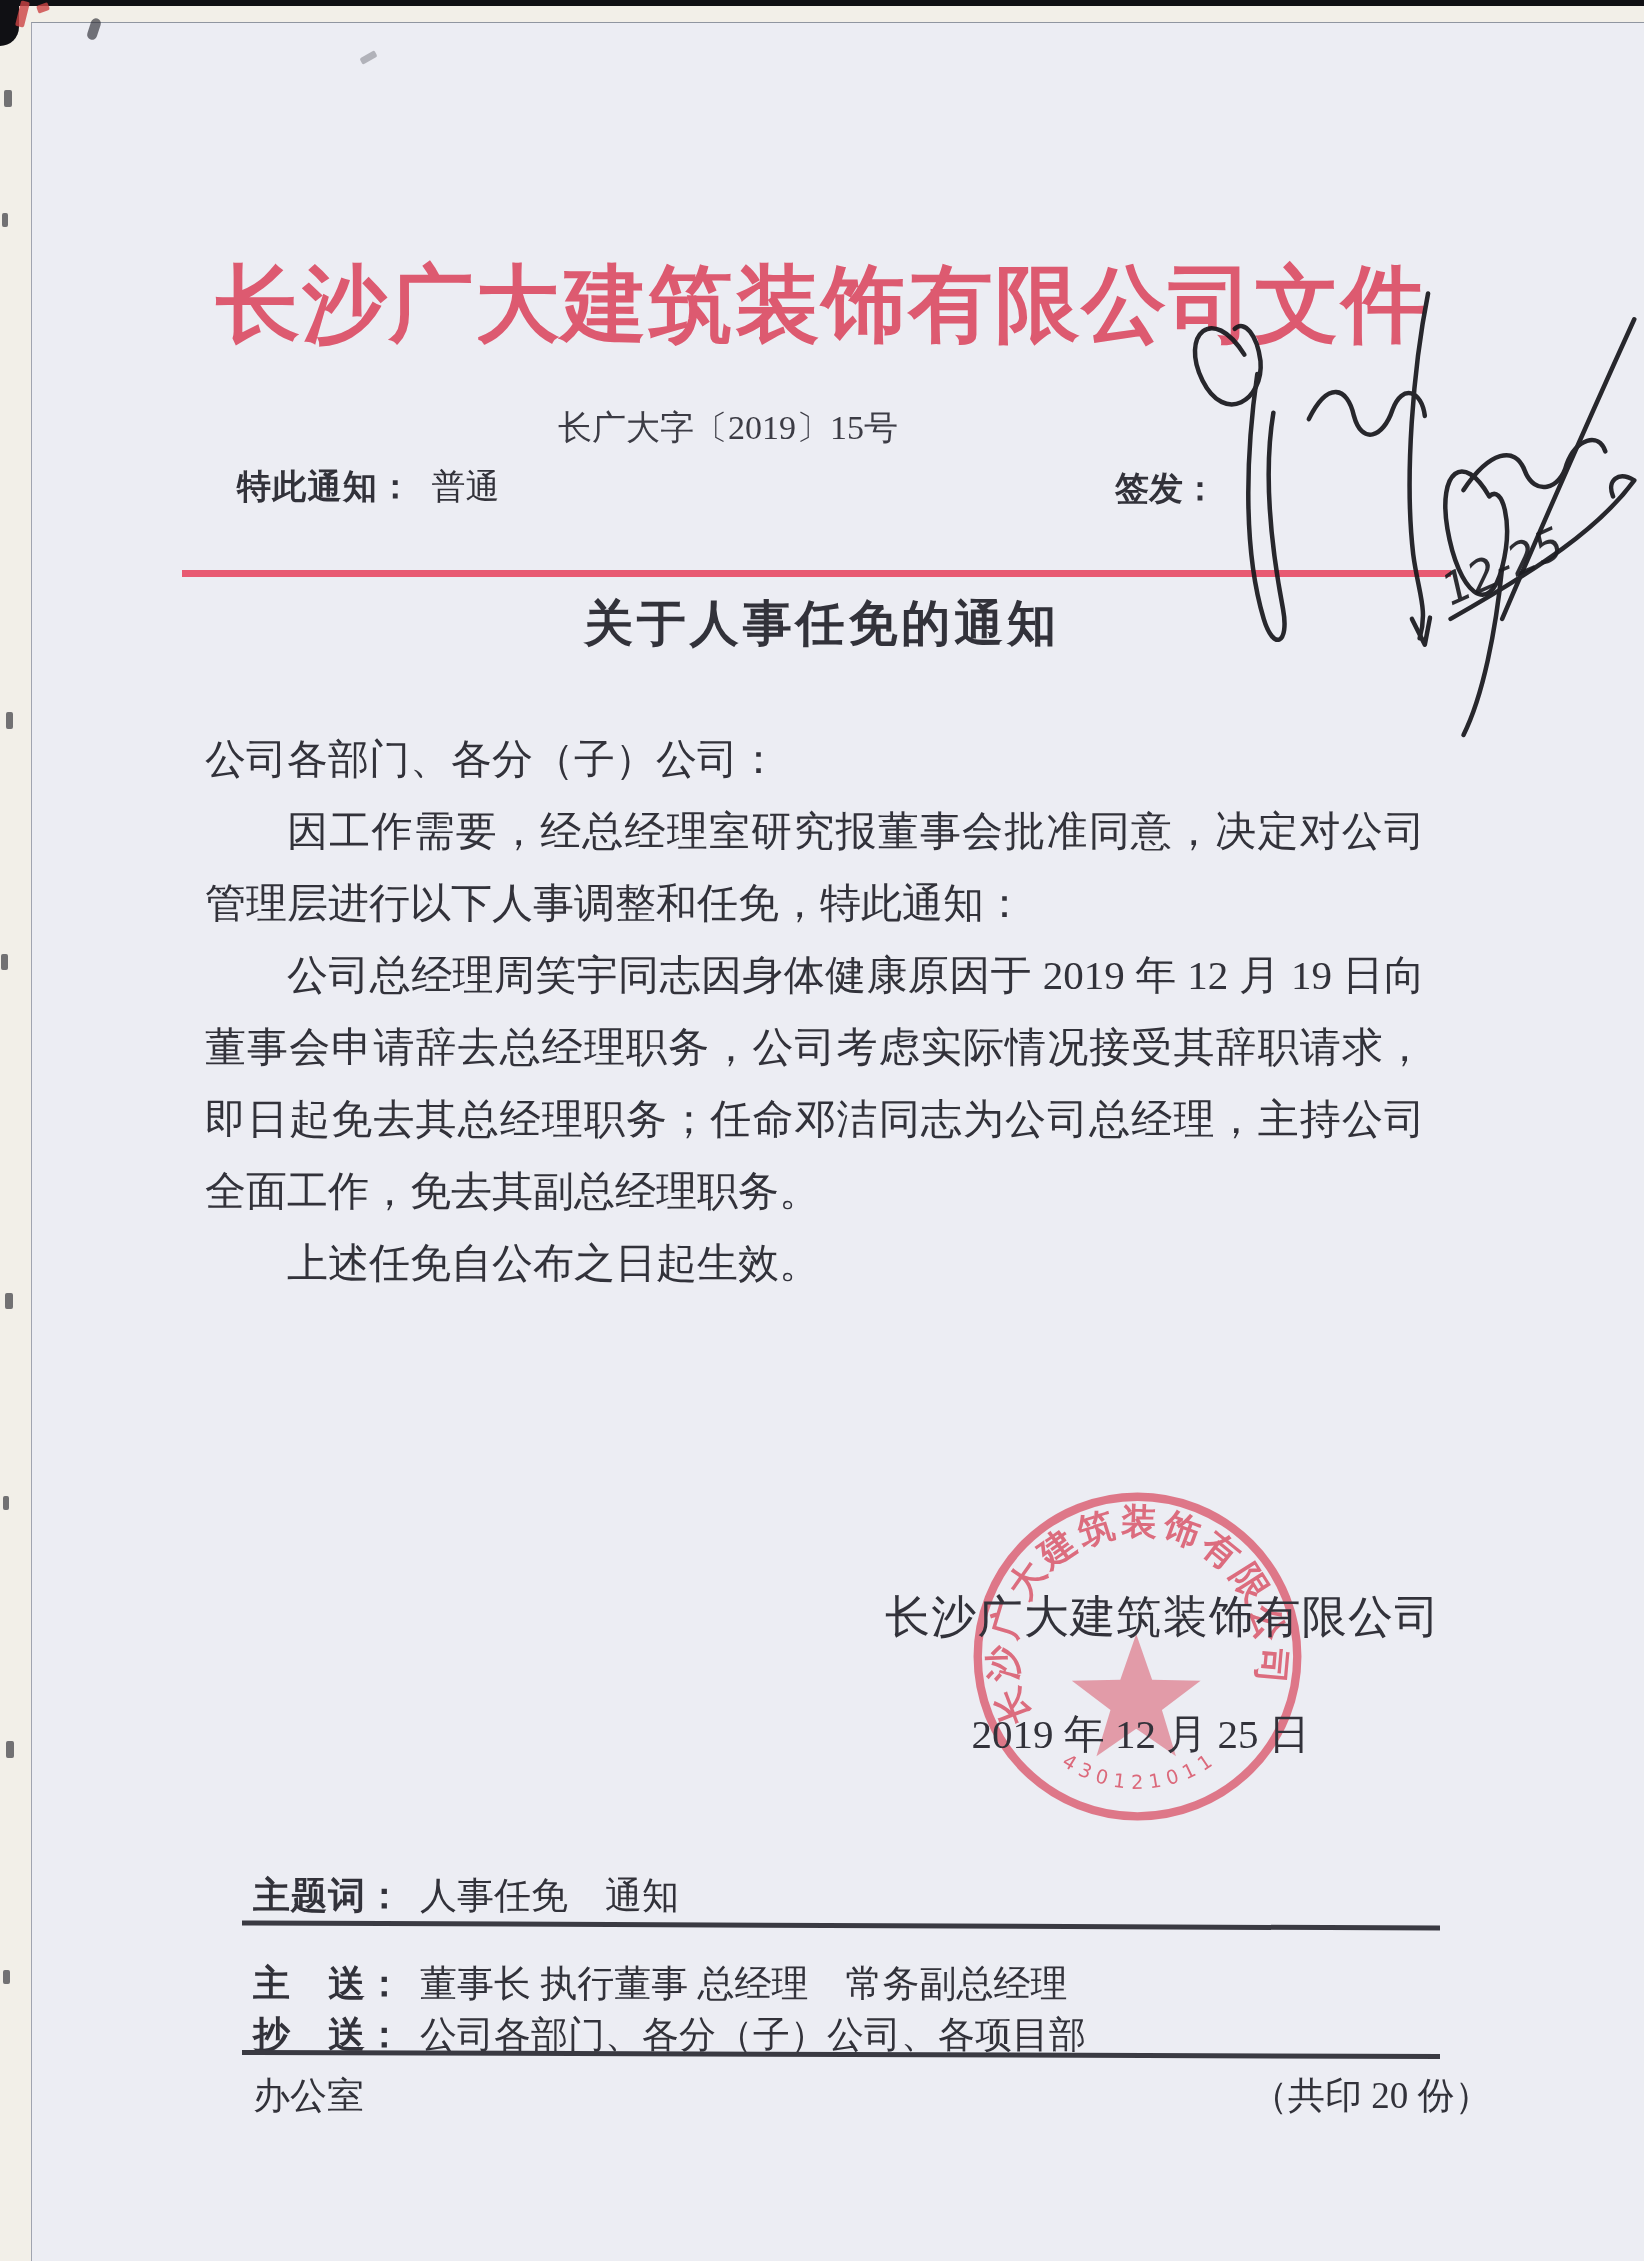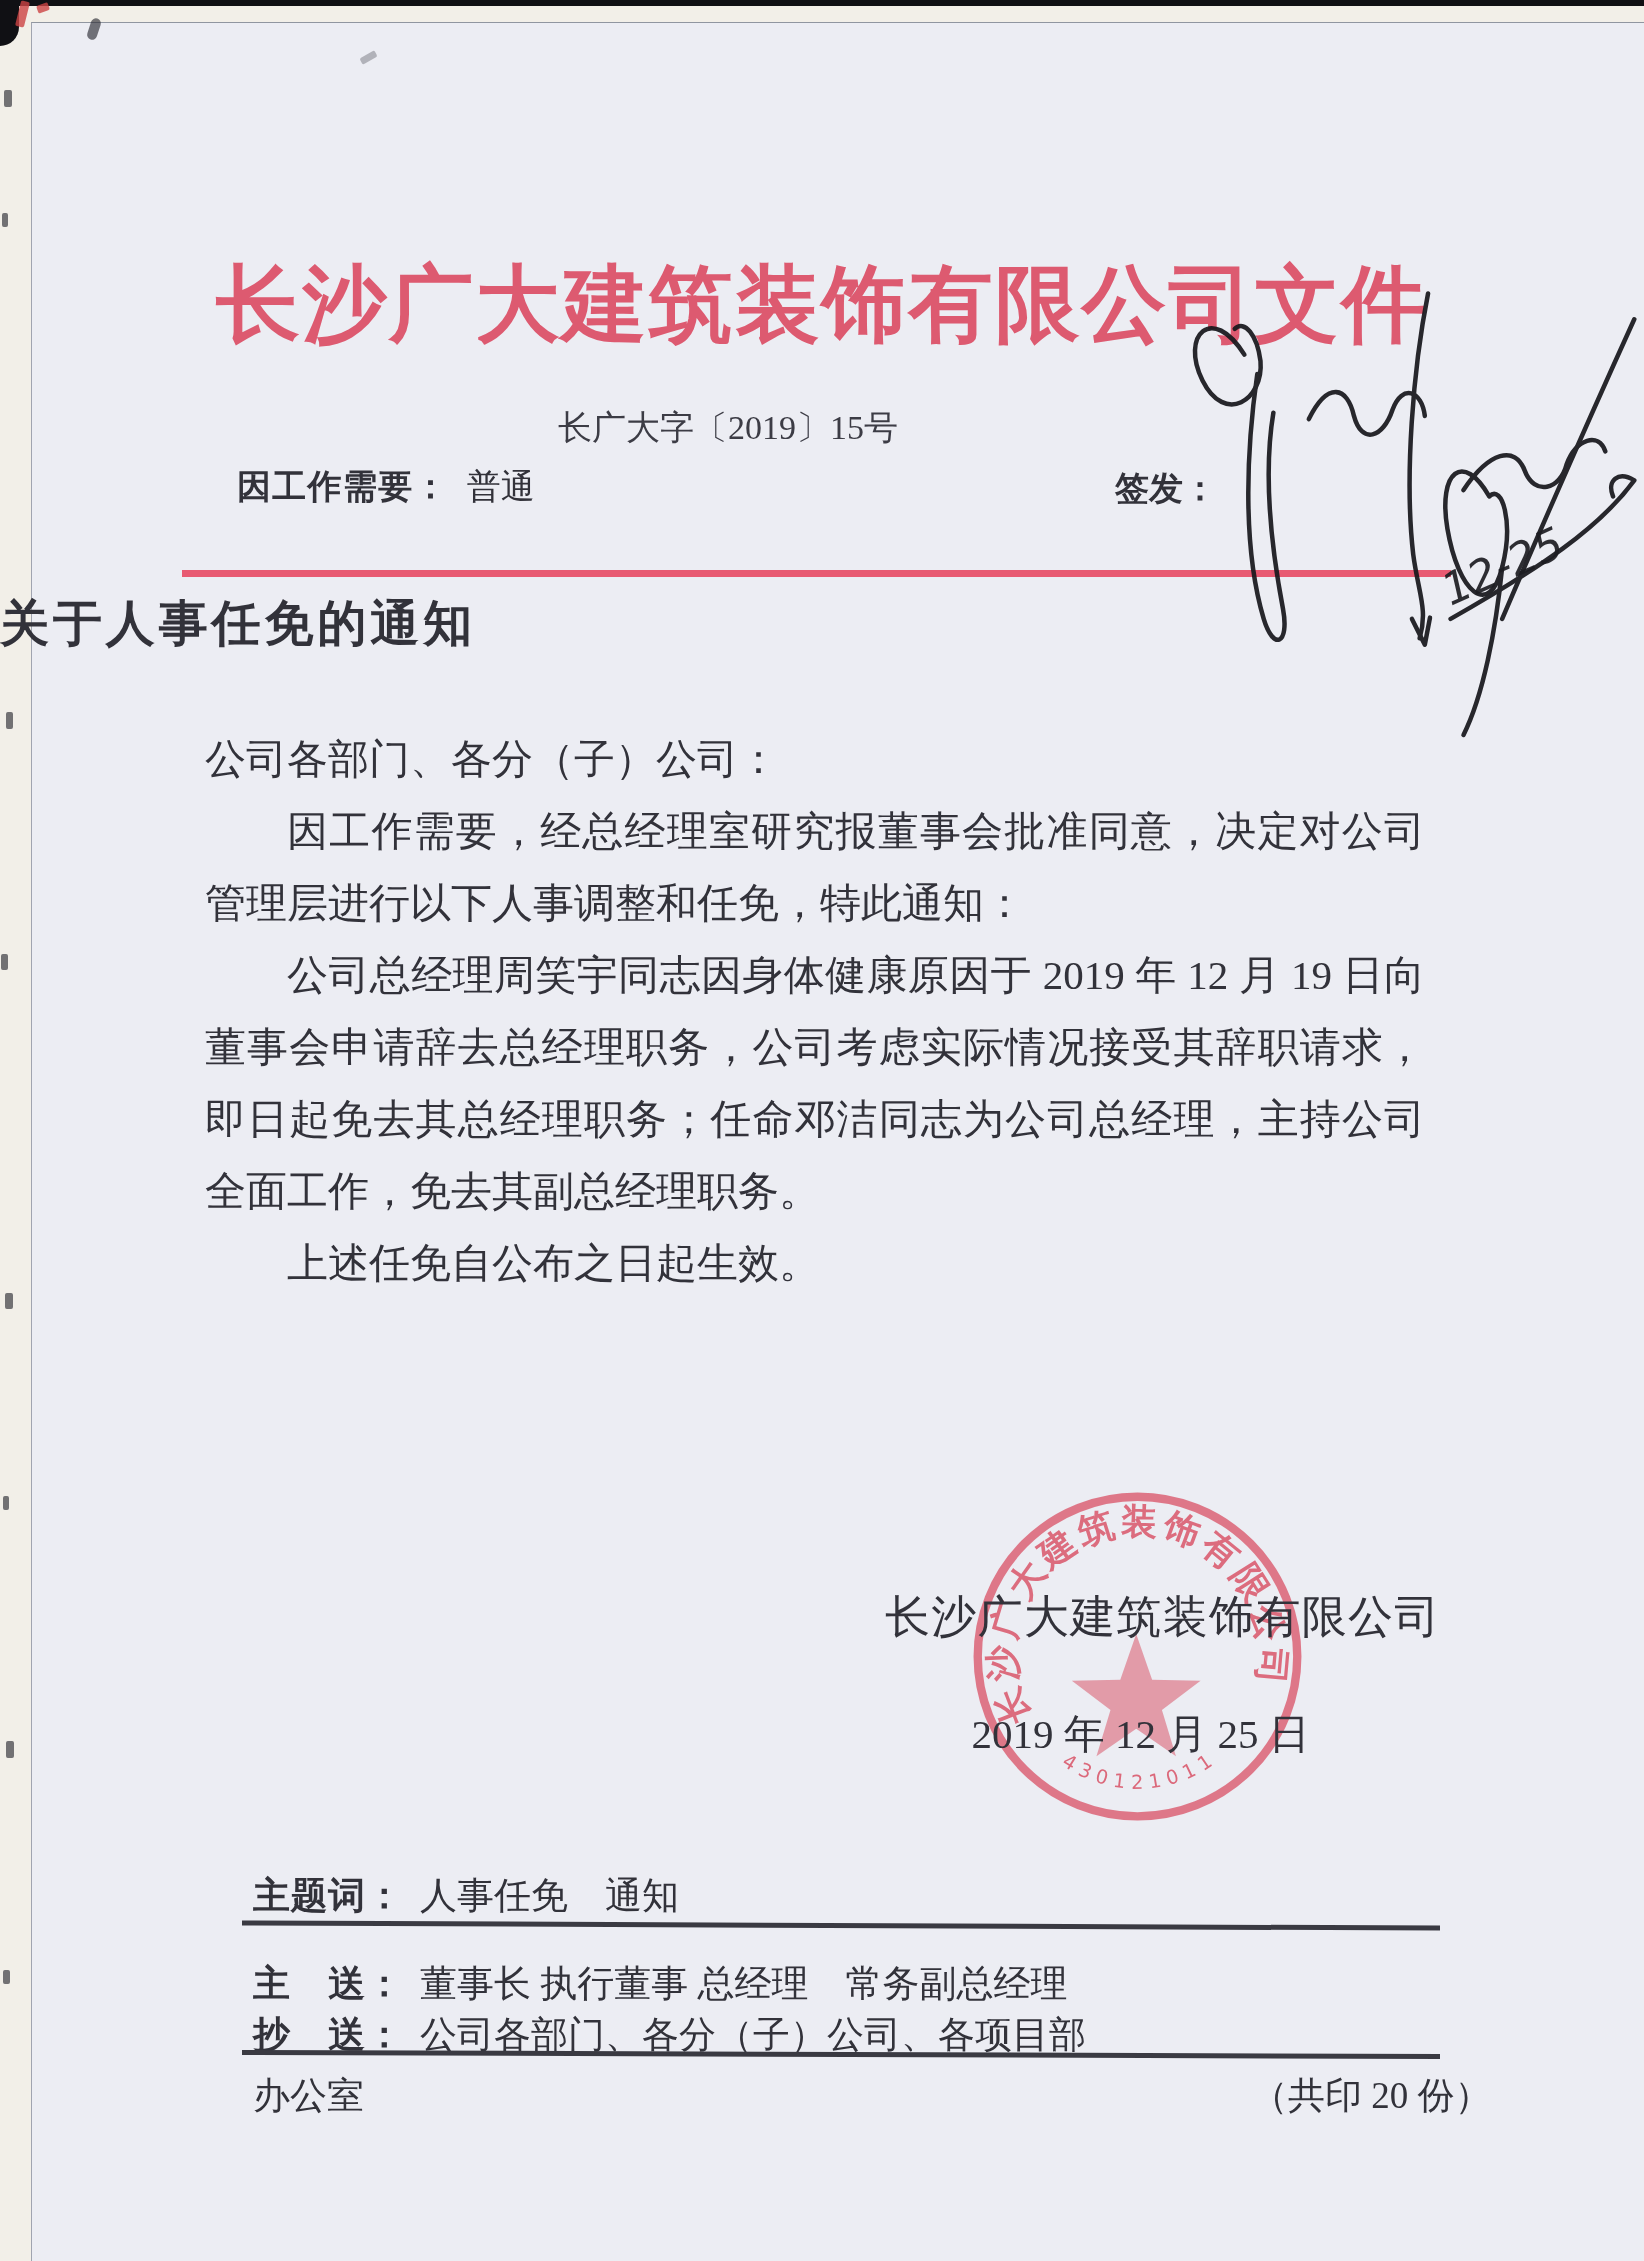--- a/index.html
+++ b/index.html
@@ -20,21 +20,21 @@
   .page{left:31px;top:22px;right:0;bottom:0;background:var(--paper);
         border-top:1.3px solid #9096a0;border-left:0.6px solid #a0a4b0;}
   .org-title{left:0;top:248px;width:1644px;text-align:center;
         font-size:84px;font-weight:bold;letter-spacing:2.6px;color:var(--accent_red);white-space:nowrap;}
   .doc-number{left:0;top:405px;width:1456px;text-align:center;font-size:34px;color:var(--ink_soft);}
   .meta-left{left:237px;top:464px;font-size:34px;}
   .meta-left b{font-weight:bold;letter-spacing:1.3px;}
   .meta-left .val{margin-left:18px;}
   .issuer{left:1115px;top:466px;font-size:34px;font-weight:bold;}
   .red-line{left:182px;top:570px;width:1269px;height:7px;background:var(--line_red);}
-  .notice-title{left:0;top:591px;width:1644px;font-size:49px;font-weight:bold;letter-spacing:3.9px;color:var(--ink);}
+  .notice-title{left:0;top:591px;width:1644px;text-align:center;font-size:49px;font-weight:bold;letter-spacing:3.9px;color:var(--ink);}
   .body-block{left:205px;top:723px;width:1220px;font-size:41px;line-height:72px;
         text-align:justify;color:var(--ink);word-break:break-all;}
   .body-block p{margin:0;text-indent:2em;}
   .body-block p.salutation{text-indent:0;}
   .company-sign{left:885px;top:1587px;width:511px;text-align:center;font-size:45px;letter-spacing:1.3px;white-space:nowrap;z-index:3;}
   .sign-date{left:885px;top:1707px;width:511px;text-align:center;font-size:41px;white-space:nowrap;z-index:3;}
   .seal{left:970px;top:1489px;z-index:2;}
   .sig-svg{left:1051px;top:258px;z-index:4;}
   .footer-row{font-size:37px;white-space:nowrap;}
   .footer-row b{font-weight:bold;letter-spacing:0.6px;}
@@ -68,21 +68,21 @@
 <div class="abs artifact" style="left:1.3px;top:954px;width:6.4px;height:15.5px;"></div>
 <div class="abs artifact" style="left:5.2px;top:1293px;width:7.7px;height:15.5px;"></div>
 <div class="abs artifact" style="left:2.6px;top:1496px;width:6.4px;height:14px;"></div>
 <div class="abs artifact" style="left:6.4px;top:1741px;width:7.7px;height:17px;"></div>
 <div class="abs artifact" style="left:3.2px;top:1970px;width:6.4px;height:14px;"></div>
 
 <div class="abs org-title">长沙广大建筑装饰有限公司文件</div>
 <div class="abs doc-number">长广大字〔2019〕15号</div>
 
 <div class="abs meta-left">
-  <b>因工作需要：</b><span class="val">普通</span>
+  <b>特此通知：</b><span class="val">普通</span>
 </div>
 <div class="abs issuer">签发：</div>
 
 <div class="abs red-line"></div>
 
 <div class="abs notice-title">关于人事任免的通知</div>
 
 <div class="abs body-block">
   <p class="salutation">公司各部门、各分（子）公司：</p>
   <p>因工作需要，经总经理室研究报董事会批准同意，决定对公司管理层进行以下人事调整和任免，特此通知：</p>

